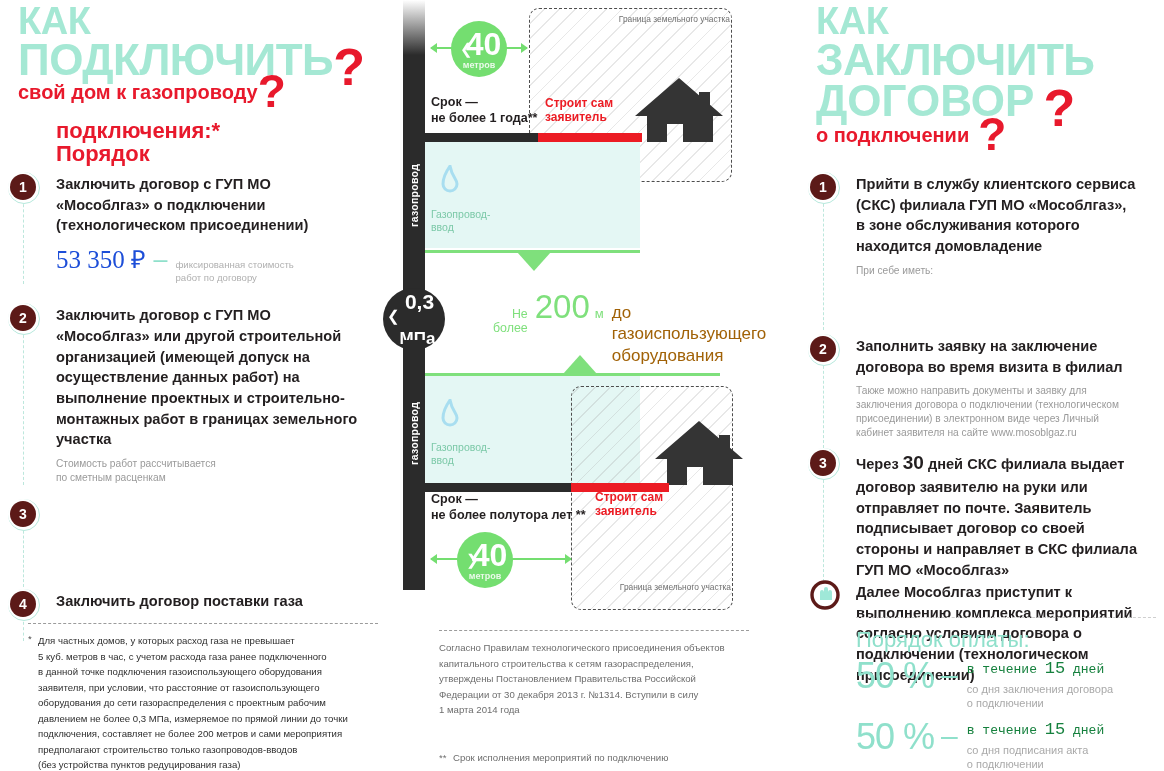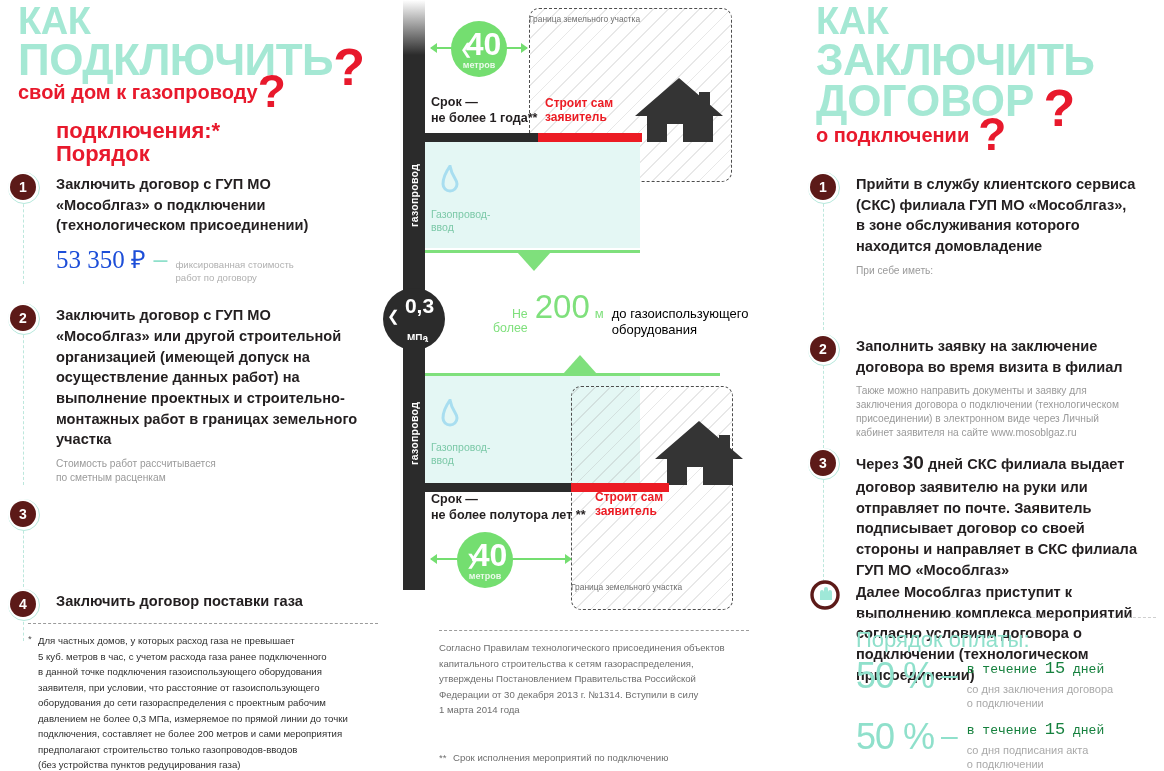--- a/index.html
+++ b/index.html
@@ -100,32 +100,32 @@
   }
   .pipe-arm{position:absolute;height:9px;background:#2b2b2b;}
   .red-arm{position:absolute;height:9px;background:#ec1c24;}
   .mpa{
     position:absolute;width:62px;height:62px;border-radius:50%;
     background:#2b2b2b;color:#fff;
     display:flex;flex-direction:column;align-items:center;justify-content:center;
     line-height:1;
   }
   .mpa .v{font-size:21px;font-weight:bold;}
-  .mpa .u{font-size:10px;font-weight:bold;margin-top:18px;}
+  .mpa .u{font-size:17px;font-weight:bold;margin-top:18px;}
   .mpa .chev{font-size:15px;font-weight:bold;position:absolute;left:4px;top:20px;}
 
   .plot{
     position:absolute;border:1.6px dashed #4d4d4d;border-radius:10px;
     background:
       repeating-linear-gradient(-45deg,
         rgba(150,150,150,.22) 0px, rgba(150,150,150,.22) 1.3px,
         rgba(255,255,255,0) 1.3px, rgba(255,255,255,0) 11px);
   }
   .plot-cap{
-    position:absolute;width:100%;text-align:left;
+    position:absolute;width:100%;text-align:right;
     font-size:8.4px;color:#6f6f6f;
   }
   .gasfield{position:absolute;background:#e4f7f4;}
   .house{position:absolute;}
   .redlabel{
     position:absolute;color:#ec1c24;font-weight:bold;font-size:12px;line-height:1.2;
   }
   .term{position:absolute;font-size:12.6px;font-weight:bold;line-height:1.25;color:#231f20;}
   .circ40{
     position:absolute;width:56px;height:56px;border-radius:50%;
@@ -145,21 +145,21 @@
   .gaslabel{position:absolute;font-size:10.5px;color:#7cc9a8;line-height:1.25;}
   .flame{position:absolute;}
 
   .dist-line{position:absolute;height:2.5px;background:#7fe07c;}
   .dist-tri{position:absolute;width:0;height:0;border-left:17px solid transparent;
     border-right:17px solid transparent;}
   .dist-text{position:absolute;display:flex;align-items:baseline;}
   .dist-small{font-size:12.4px;color:#7fe07c;line-height:1.15;text-align:right;}
   .dist-200{font-size:33px;color:#7fe07c;font-weight:normal;margin:0 5px 0 7px;}
   .dist-m{font-size:13px;color:#7fe07c;}
-  .dist-right{font-size:13px;color:#000000;line-height:1.25;margin-left:8px;}
+  .dist-right{font-size:17px;color:#a16207;line-height:1.25;margin-left:8px;}
 
   
   .pay-title{font-size:22px;color:#8fe0cb;line-height:1.1;}
   .pay-row{display:flex;align-items:flex-start;margin-top:4px;}
   .pay-pct{font-size:36px;color:#8fe0cb;line-height:.95;letter-spacing:-1px;}
   .pay-dash{font-size:30px;color:#8fe0cb;margin:0 9px 0 7px;line-height:1.05;}
   .pay-r1{font-size:13px;color:#15803d;line-height:1.2;font-family:Liberation Mono, monospace;}
   .pay-r1 b{font-size:17px;font-weight:normal;}
   .pay-r2{font-size:11px;color:#a9a9a9;line-height:1.3;margin-top:2px;}
 

